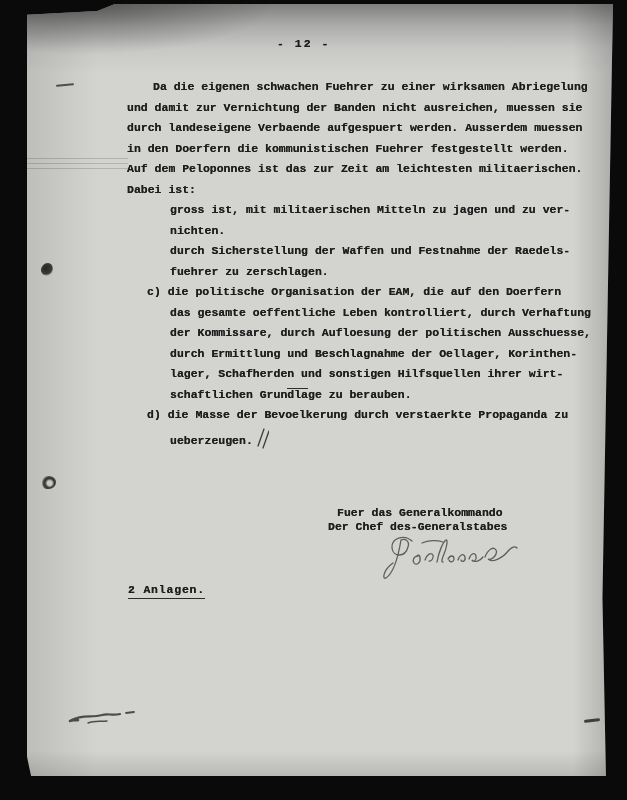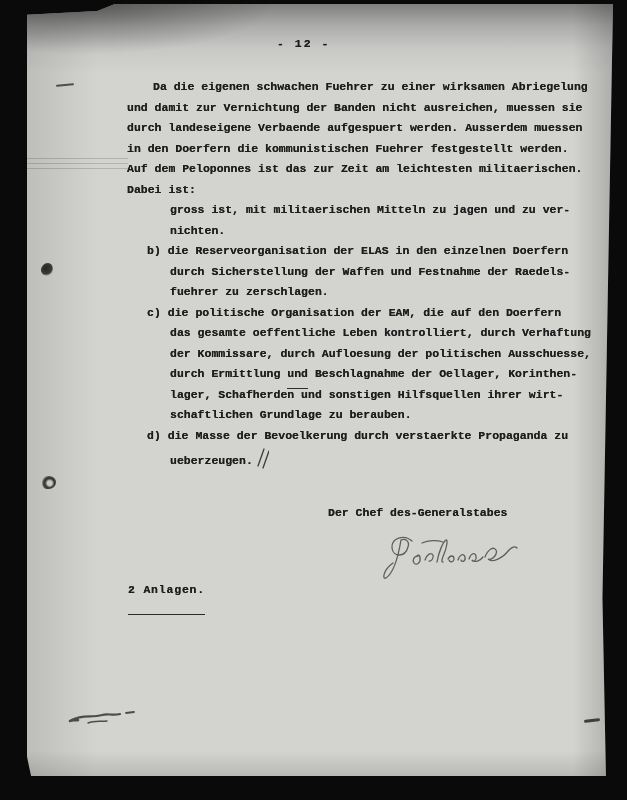--- a/index.html
+++ b/index.html
@@ -51,21 +51,21 @@
   .line.indent{padding-left:26px;}
   .line.li-first{padding-left:20px;}
   .line.li-cont{padding-left:43px;}
   .marker{margin-right:7px;}
   #sig-block{position:absolute;left:328px;top:506px;}
   #sig-block .sline{height:13.5px;line-height:13.5px;white-space:nowrap;}
   #sig-block .sline.first{padding-left:9px;}
   #signature-svg{position:absolute;left:382px;top:532px;}
   #attachments{
     position:absolute;left:128px;top:583px;letter-spacing:0.8px;
-    border-bottom:1.6px solid #2a2a2a;padding-bottom:18px;
+    border-bottom:1.6px solid #2a2a2a;padding-bottom:2px;
   }
   
   .hole{position:absolute;pointer-events:none;}
   #hole1{left:41px;top:263px;width:12px;height:13px;border-radius:58% 42% 55% 45%;
     background:radial-gradient(circle at 42% 40%, #262626 0%, #3a3a3a 55%, rgba(60,60,60,0) 75%);}
   #hole2{left:42px;top:476px;width:14px;height:13px;border-radius:45% 55% 60% 40%;
     background:radial-gradient(circle at 55% 55%, #c9c9c6 0%, #c9c9c6 22%, #323232 45%, #4a4a4a 62%, rgba(70,70,70,0) 78%);}
   .scanline{position:absolute;left:27px;width:101px;height:1px;background:rgba(0,0,0,.16);pointer-events:none;}
   #dash-pre-da{position:absolute;left:56px;top:84px;width:18px;height:2px;background:#4d4d4d;transform:rotate(-5deg);border-radius:2px;}
   #dash-right{position:absolute;left:584px;top:719px;width:16px;height:3px;background:#3e3e3e;transform:rotate(-7deg);border-radius:2px;}
@@ -92,23 +92,20 @@
     <div class="line type indent">Da die eigenen schwachen Fuehrer zu einer wirksamen Abriegelung</div>
     <div class="line type">und damit zur Vernichtung der Banden nicht ausreichen, muessen sie</div>
     <div class="line type">durch landeseigene Verbaende aufgespuert werden. Ausserdem muessen</div>
     <div class="line type">in den Doerfern die kommunistischen Fuehrer festgestellt werden.</div>
     <div class="line type">Auf dem Peloponnes ist das zur Zeit am leichtesten militaerischen.</div>
     <div class="line type">Dabei ist:</div>
 
     <div class="line type li-cont">gross ist, mit militaerischen Mitteln zu jagen und zu ver-</div>
     <div class="line type li-cont">nichten.</div>
 
-    <div class="line type li-first">
-      <span class="marker">b)</span><span>die Reserveorganisation der ELAS in den einzelnen Doerfern</span>
-    </div>
     <div class="line type li-cont">durch Sicherstellung der Waffen und Festnahme der Raedels-</div>
     <div class="line type li-cont">fuehrer zu zerschlagen.</div>
 
     <div class="line type li-first">
       <span class="marker">c)</span><span>die politische Organisation der EAM, die auf den Doerfern</span>
     </div>
     <div class="line type li-cont">das gesamte oeffentliche Leben kontrolliert, durch Verhaftung</div>
     <div class="line type li-cont">der Kommissare, durch Aufloesung der politischen Ausschuesse,</div>
     <div class="line type li-cont">durch Ermittlung und Beschlagnahme der Oellager, Korinthen-</div>
     <div class="line type li-cont">lager, Schafherden und sonstigen Hilfsquellen ihrer wirt-</div>
@@ -120,20 +117,21 @@
     <div class="line type li-cont">
       <span>ueberzeugen.</span><svg class="slashes" width="14" height="24" viewBox="0 0 14 24">
           <path d="M3 20 L9 3 M8 22 L14 5" stroke="#3a3a3a" stroke-width="1.3" fill="none" stroke-linecap="round"></path>
         </svg>
     </div>
   </div>
 
   <div id="overline-und"></div>
 
   <div id="sig-block">
+    <div class="sline type first">Fuer das Generalkommando</div>
     <div class="sline type">Der Chef des-Generalstabes</div>
   </div>
 
   <svg id="signature-svg" width="150" height="55" viewBox="0 0 150 55">
     <g fill="none" stroke="#4a4a4a" stroke-width="1.3" stroke-linecap="round" opacity="0.85">
       <path d="M30 9 C22 2 9 6 10 16 C11 25 23 26 26 15 C28 9 23 6 19 8 C17 20 13 40 4 46 C0 48 1 38 11 31"></path>
       <path d="M36 24 C32 24 30 28 32 31 C34 34 39 31 38 26 C38 22 35 23 35 24"></path>
       <path d="M40 11 C46 8 55 8 61 10"></path>
       <path d="M43 28 C45 22 49 20 51 23 C52 26 49 30 47 29"></path>
       <path d="M55 30 C57 19 61 10 64 8 C66 7 65 15 62 22 C60 27 59 30 61 30"></path>

